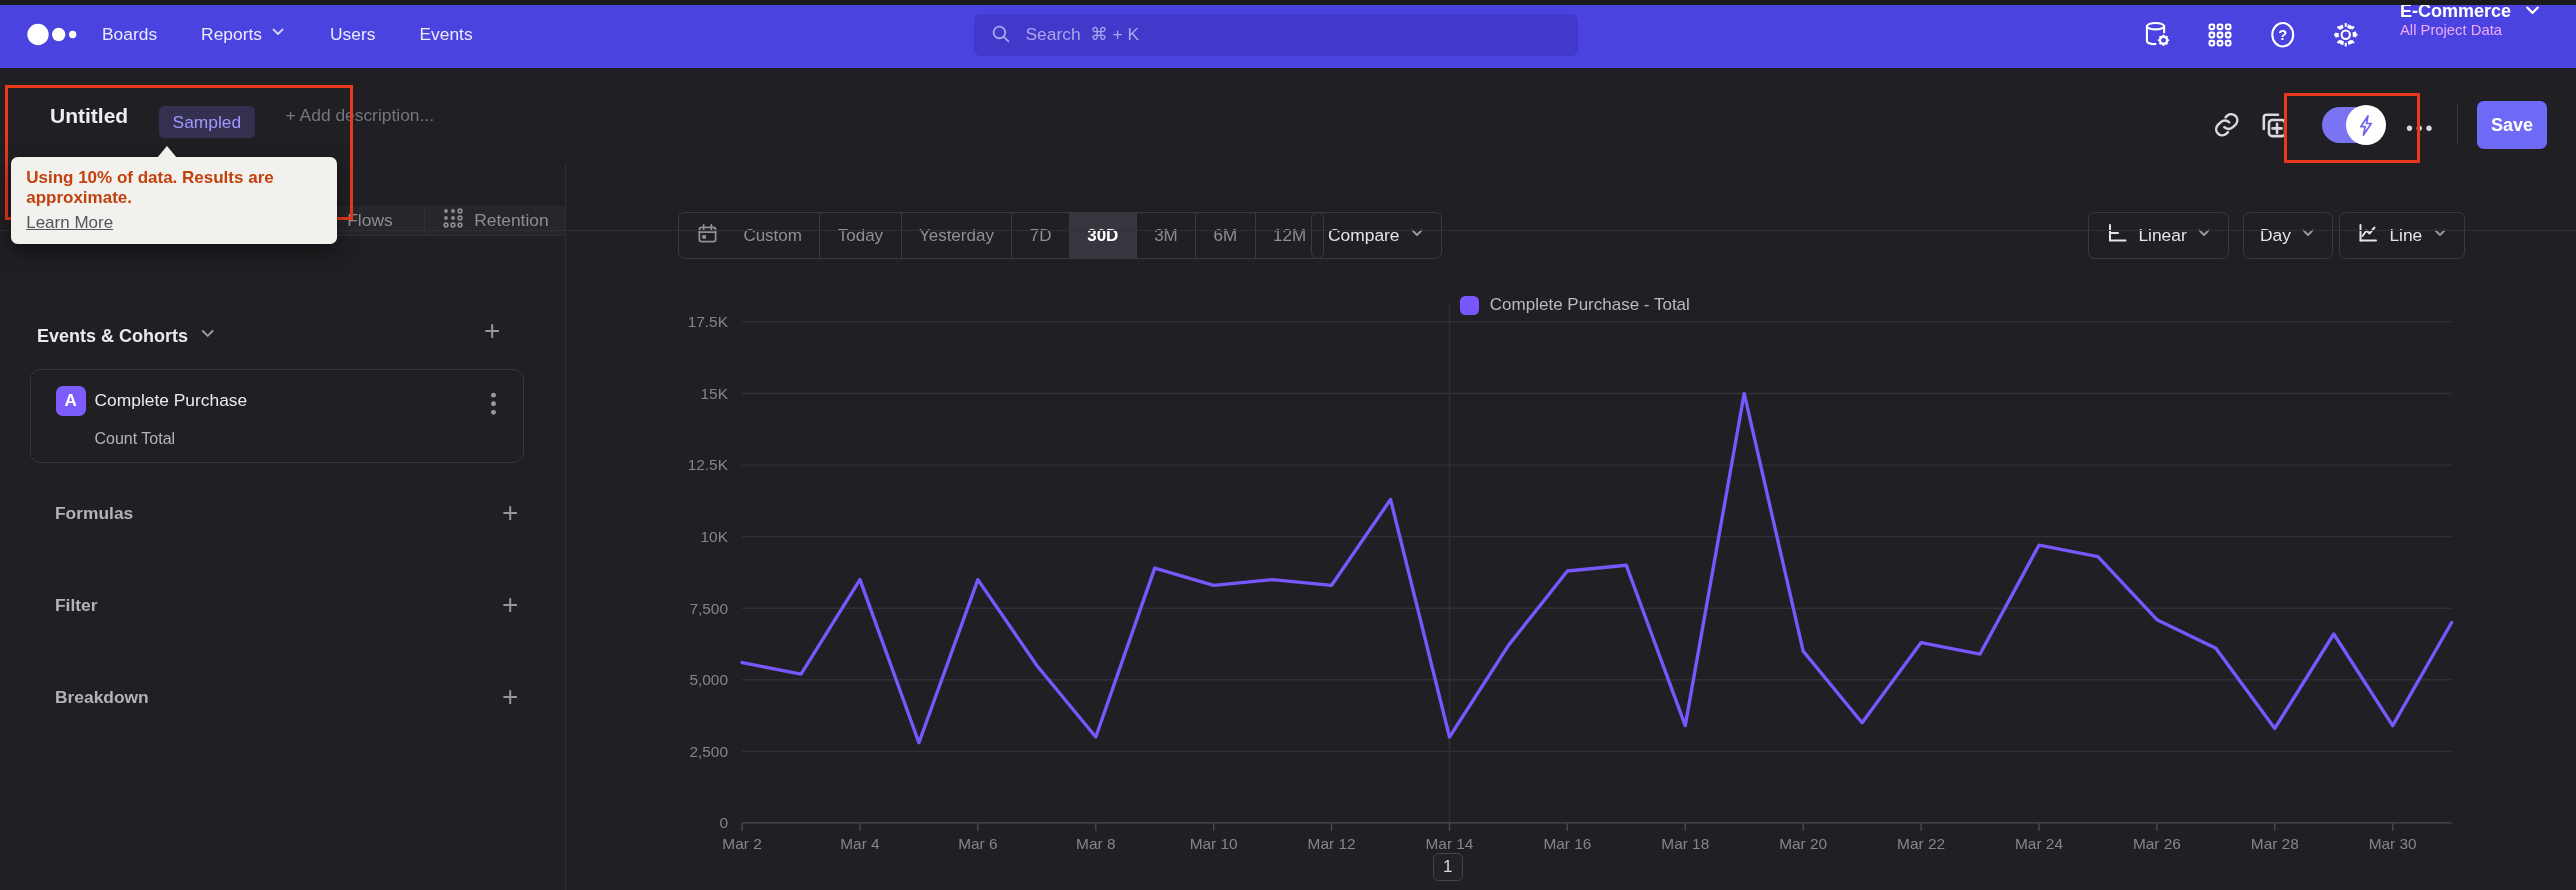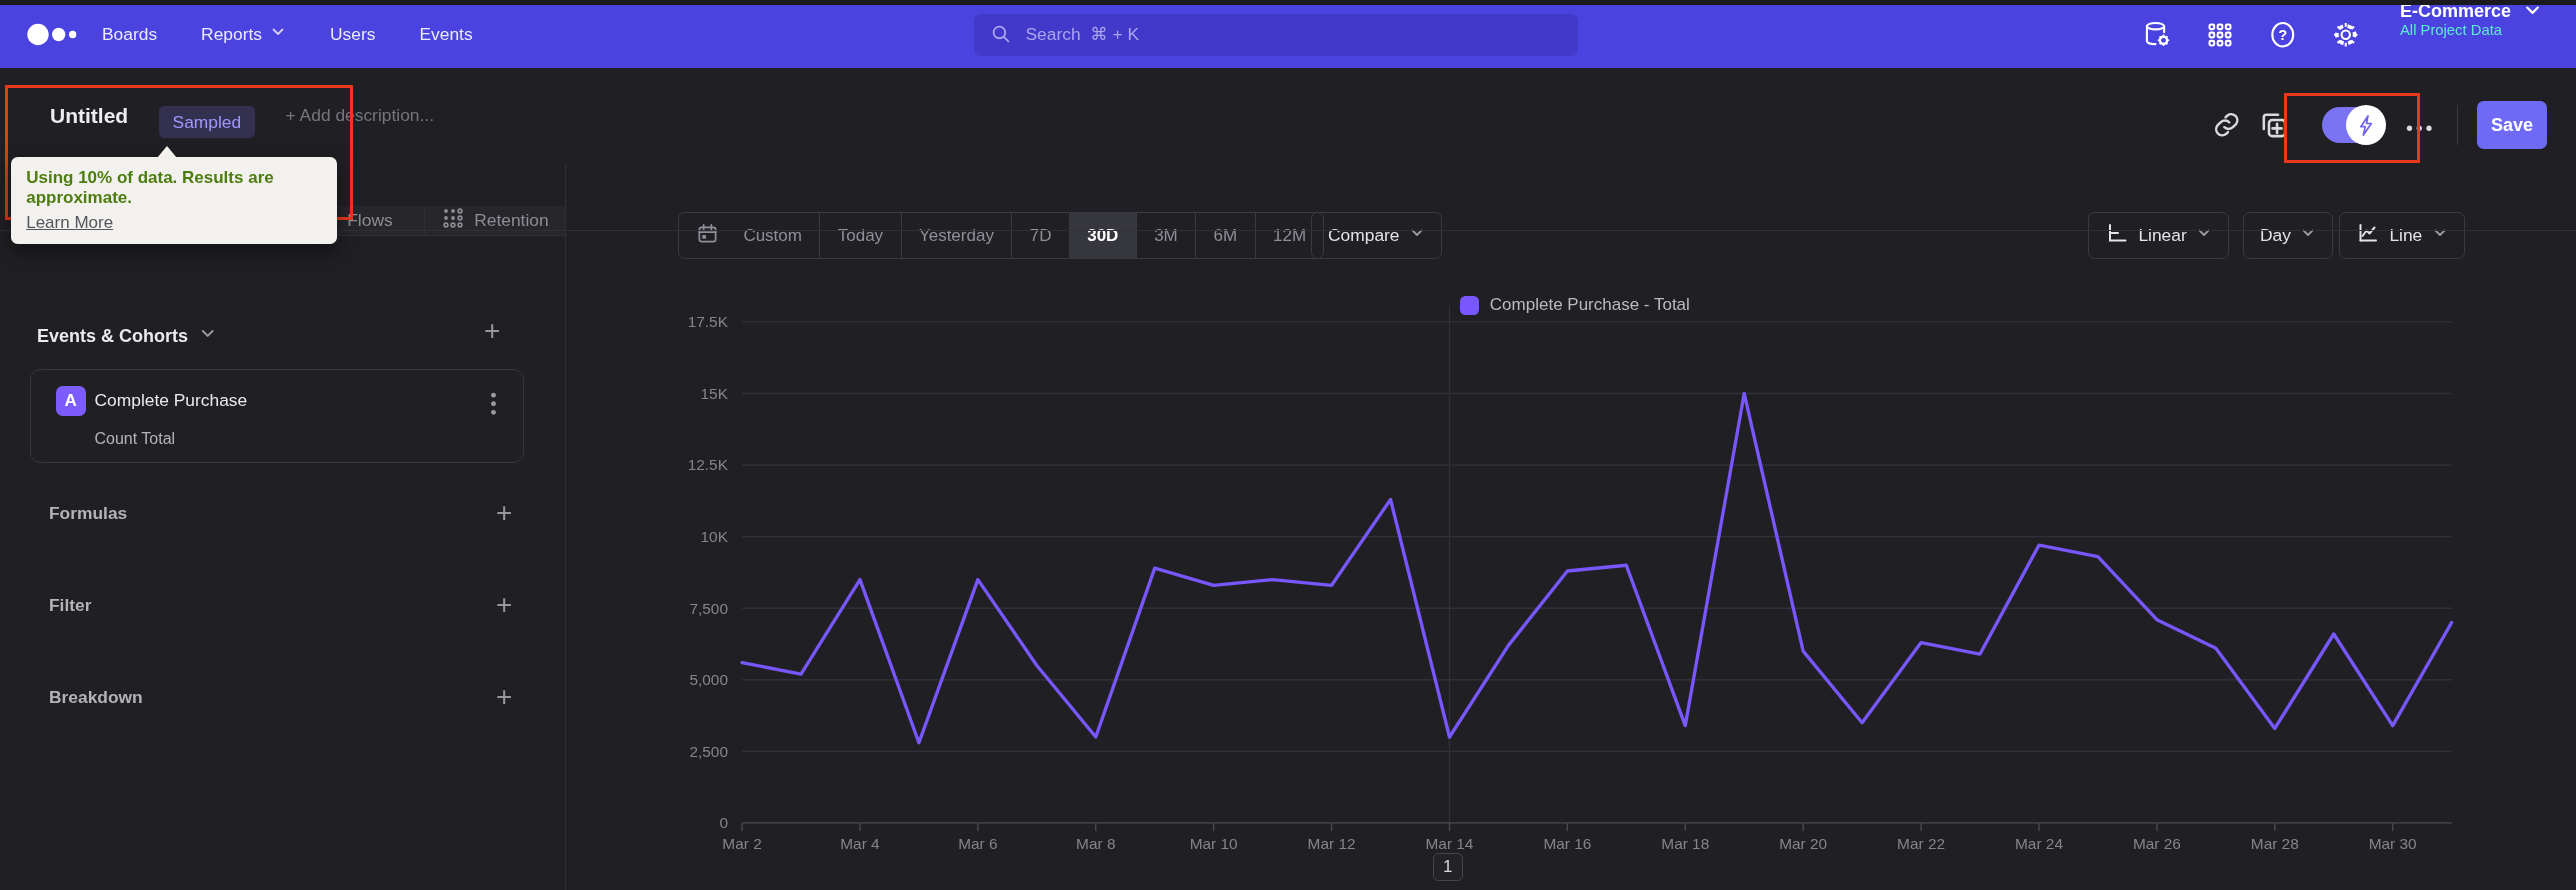--- a/index.html
+++ b/index.html
@@ -15,21 +15,21 @@
   .searchbar{position:absolute;left:974px;top:12.7px;width:604px;height:42px;background:#4238c9;
              border-radius:6.7px;display:flex;align-items:center;padding:0 16px;gap:12px;box-sizing:border-box;}
   .searchbar input{flex:1;background:transparent;border:none;outline:none;color:#e3e0fb;font-size:17.4px;
                    font-family:"Liberation Sans",sans-serif;}
   .searchbar input::placeholder{color:#aba5ee;}
   .nav-icons{position:absolute;left:2141px;top:0;height:67px;display:flex;align-items:center;gap:32px;color:#f4f3fd;}
   .nav-ic{width:31px;height:31px;display:flex;align-items:center;justify-content:center;cursor:pointer;}
   .project{position:absolute;left:2400px;top:0;height:48px;display:flex;gap:12px;cursor:pointer;}
   .project .pcol{display:flex;flex-direction:column;line-height:1.15;}
   .pname{color:#ffffff;font-size:18px;font-weight:700;}
-  .pscope{color:#5eead4;font-size:14.8px;}
+  .pscope{color:#f0abfc;font-size:14.8px;}
   .project .chev{color:#ffffff;}
   
   .titlebar{position:absolute;top:67px;left:0;width:2576px;height:97px;background:#202024;z-index:3;}
   .tb-left{position:absolute;left:50px;top:0;height:97px;display:flex;align-items:center;gap:31px;}
   .tb-title{color:#ededf1;font-size:21px;font-weight:700;}
   .tb-badge{background:#343050;color:#a295ff;font-size:17.4px;padding:5.4px 13.4px;border-radius:5.4px;cursor:pointer;margin-top:13px;}
   .tb-desc{color:#75757d;font-size:17.4px;cursor:text;}
   .tb-divider{position:absolute;top:163px;left:0;width:2576px;height:1.3px;background:#2f2f35;}
   .tb-ic{position:absolute;color:#d9d9de;cursor:pointer;}
   .tb-more{position:absolute;left:2406px;top:50px;color:#d9d9de;font-size:20px;letter-spacing:2.7px;cursor:pointer;}
@@ -40,42 +40,42 @@
   .savebtn{position:absolute;left:2477px;top:34px;width:70px;height:48px;background:#6f6af5;border:none;
            border-radius:6.7px;color:#fff;font-size:18px;font-weight:600;font-family:"Liberation Sans",sans-serif;cursor:pointer;}
   
   .redbox{position:absolute;border:3.4px solid #e8391a;z-index:40;pointer-events:none;}
   .redbox1{left:4.7px;top:85px;width:342px;height:129px;}
   .redbox2{left:2284px;top:93px;width:130px;height:64px;}
   .tooltip{position:absolute;left:11.4px;top:157px;width:326px;background:#f2f1ee;border-radius:6.7px;
            padding:10.7px 14.8px;box-sizing:border-box;z-index:50;box-shadow:0 6.7px 19px rgba(0,0,0,.5);}
   .tooltip:before{content:"";position:absolute;top:-11.4px;left:146px;border-left:10px solid transparent;
            border-right:10px solid transparent;border-bottom:12px solid #f2f1ee;}
-  .tt-line1{color:#4d7c0f;font-size:17px;font-weight:700;margin-bottom:5.4px;}
+  .tt-line1{color:#c2410c;font-size:17px;font-weight:700;margin-bottom:5.4px;}
   .tt-link{color:#55555b;font-size:17px;text-decoration:underline;cursor:pointer;}
   
   .sidebar{position:absolute;top:164px;left:0;width:566px;height:726px;border-right:1.3px solid #2f2f35;
            box-sizing:border-box;background:#202024;z-index:2;}
   .side-tabs{display:flex;height:114px;align-items:center;}
   .tab{flex:1;display:flex;align-items:center;justify-content:center;gap:9.4px;font-size:17.4px;color:#8d8d95;
        background:#26262b;border-left:1.3px solid #2f2f35;border-bottom:1.3px solid #2f2f35;cursor:pointer;box-sizing:border-box;}
   .tab:first-child{border-left:none;}
   .tab.active{background:transparent;border-bottom-color:transparent;color:#f1f1f5;font-weight:700;}
   .events-head{position:absolute;left:37px;top:161px;display:flex;align-items:center;gap:10.7px;
                color:#e9e9ee;font-size:18px;font-weight:700;cursor:pointer;}
   .events-head .chev{color:#9a9aa2;}
   .plus{position:absolute;left:484px;color:#96969e;font-size:28px;font-weight:300;cursor:pointer;line-height:1;}
   .event-card{position:absolute;left:29.5px;top:205px;width:494px;height:94px;border:1.3px solid #36363d;
               border-radius:10.7px;box-sizing:border-box;cursor:pointer;}
   .ec-badge{position:absolute;left:25.5px;top:16px;width:29.5px;height:29.5px;background:#7c5cfc;border-radius:6.7px;
             color:#fff;font-size:17px;font-weight:700;display:flex;align-items:center;justify-content:center;}
   .ec-name{position:absolute;left:64px;top:20px;color:#e9e9ee;font-size:17.4px;}
   .ec-kebab{position:absolute;right:17.4px;top:19px;cursor:pointer;}
   .ec-metric{position:absolute;left:64px;top:60px;color:#b4b4bb;font-size:16px;cursor:pointer;}
-  .srow{position:absolute;left:12px;width:566px;height:29.5px;}
+  .srow{position:absolute;left:18px;width:566px;height:29.5px;}
   .srow .slabel{position:absolute;left:37px;color:#b2b2b9;font-size:17.4px;font-weight:700;}
   
   .seg{position:absolute;left:678px;top:212px;display:flex;border:1.3px solid #3a3a42;border-radius:6.7px;
        overflow:hidden;height:47px;box-sizing:border-box;z-index:2;}
   .seg-cell{display:flex;align-items:center;gap:24px;padding:0 17.4px;font-size:17px;color:#8f8f99;
             border-left:1.3px solid #3a3a42;cursor:pointer;white-space:nowrap;}
   .seg-cell:first-child{border-left:none;}
   .seg-cell.active{background:#36363e;color:#ffffff;font-weight:700;}
   .ctl-btn{position:absolute;top:212px;display:flex;align-items:center;gap:9.4px;height:47px;padding:0 16px;
            border:1.3px solid #3a3a42;border-radius:6.7px;font-size:17.4px;color:#e4e4ea;cursor:pointer;

